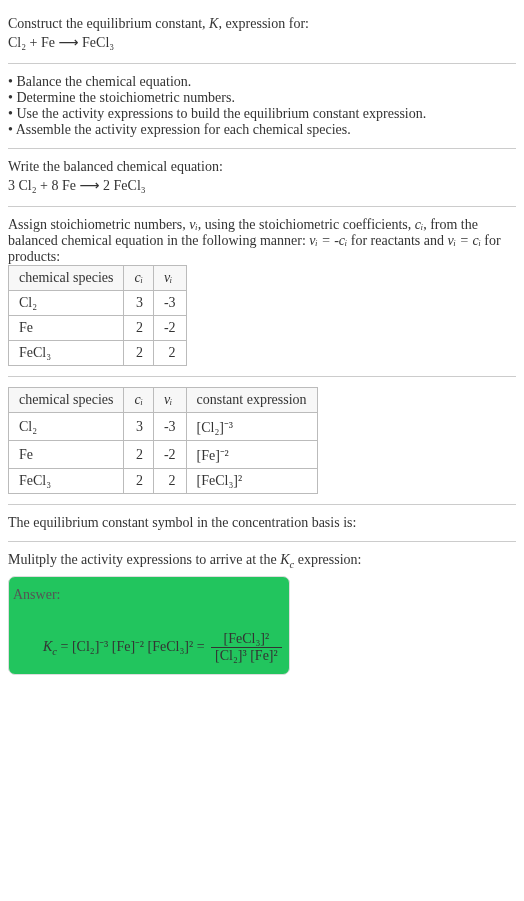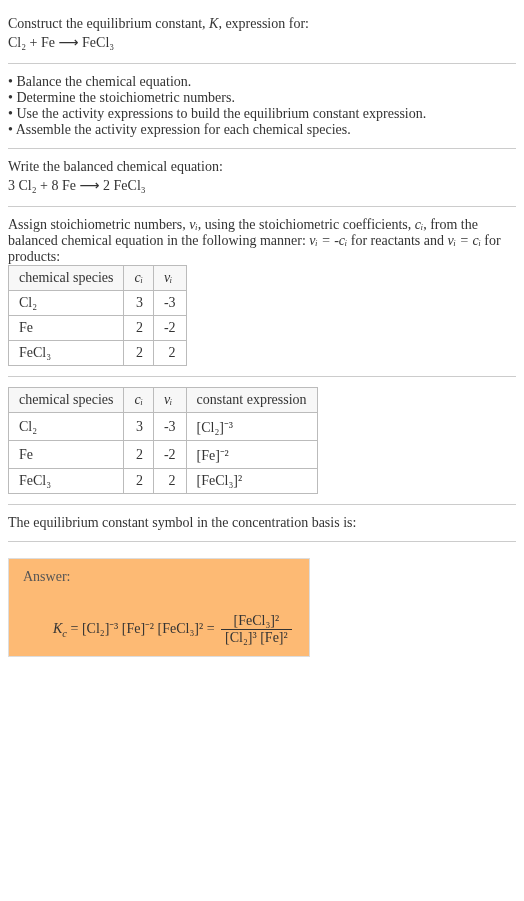--- a/index.html
+++ b/index.html
@@ -35,24 +35,24 @@
       text-align: left;
       font-weight: normal;
     }
     th {
       background: #f7f7f7;
     }
     td.num {
       text-align: right;
     }
     .answer-box {
-      background: #fdba74;
+      background: #22c55e;
       border: 1px solid #ddd;
-      border-radius: 0;
-      padding: 10px 14px;
+      border-radius: 7px;
+      padding: 10px 4px;
       margin-top: 6px;
       display: inline-block;
     }
     .answer-label {
       display: block;
       margin-bottom: 6px;
       color: #555;
     }
     .eqline {
       margin: 2px 0;
@@ -165,19 +165,22 @@
     </table>
 </div>
 <hr>
 
 <div class="section">
   <div>The equilibrium constant symbol in the concentration basis is:</div>
 </div>
 <hr>
 
 <div class="section">
+  <div>
+    <span>Mulitply the activity expressions to arrive at the </span><span class="italic"><span>K</span><sub>c</sub></span><span> expression:</span>
+  </div>
   <div class="answer-box">
     <span class="answer-label">Answer:</span>
     <div class="indent">
       <span class="italic"><span>K</span><sub>c</sub></span><span> = [Cl₂]⁻³ [Fe]⁻² [FeCl₃]² = </span><span class="frac"><span class="num">[FeCl₃]²</span><span class="den">[Cl₂]³ [Fe]²</span></span>
     </div>
   </div>
 </div>
 
 </body></html>

